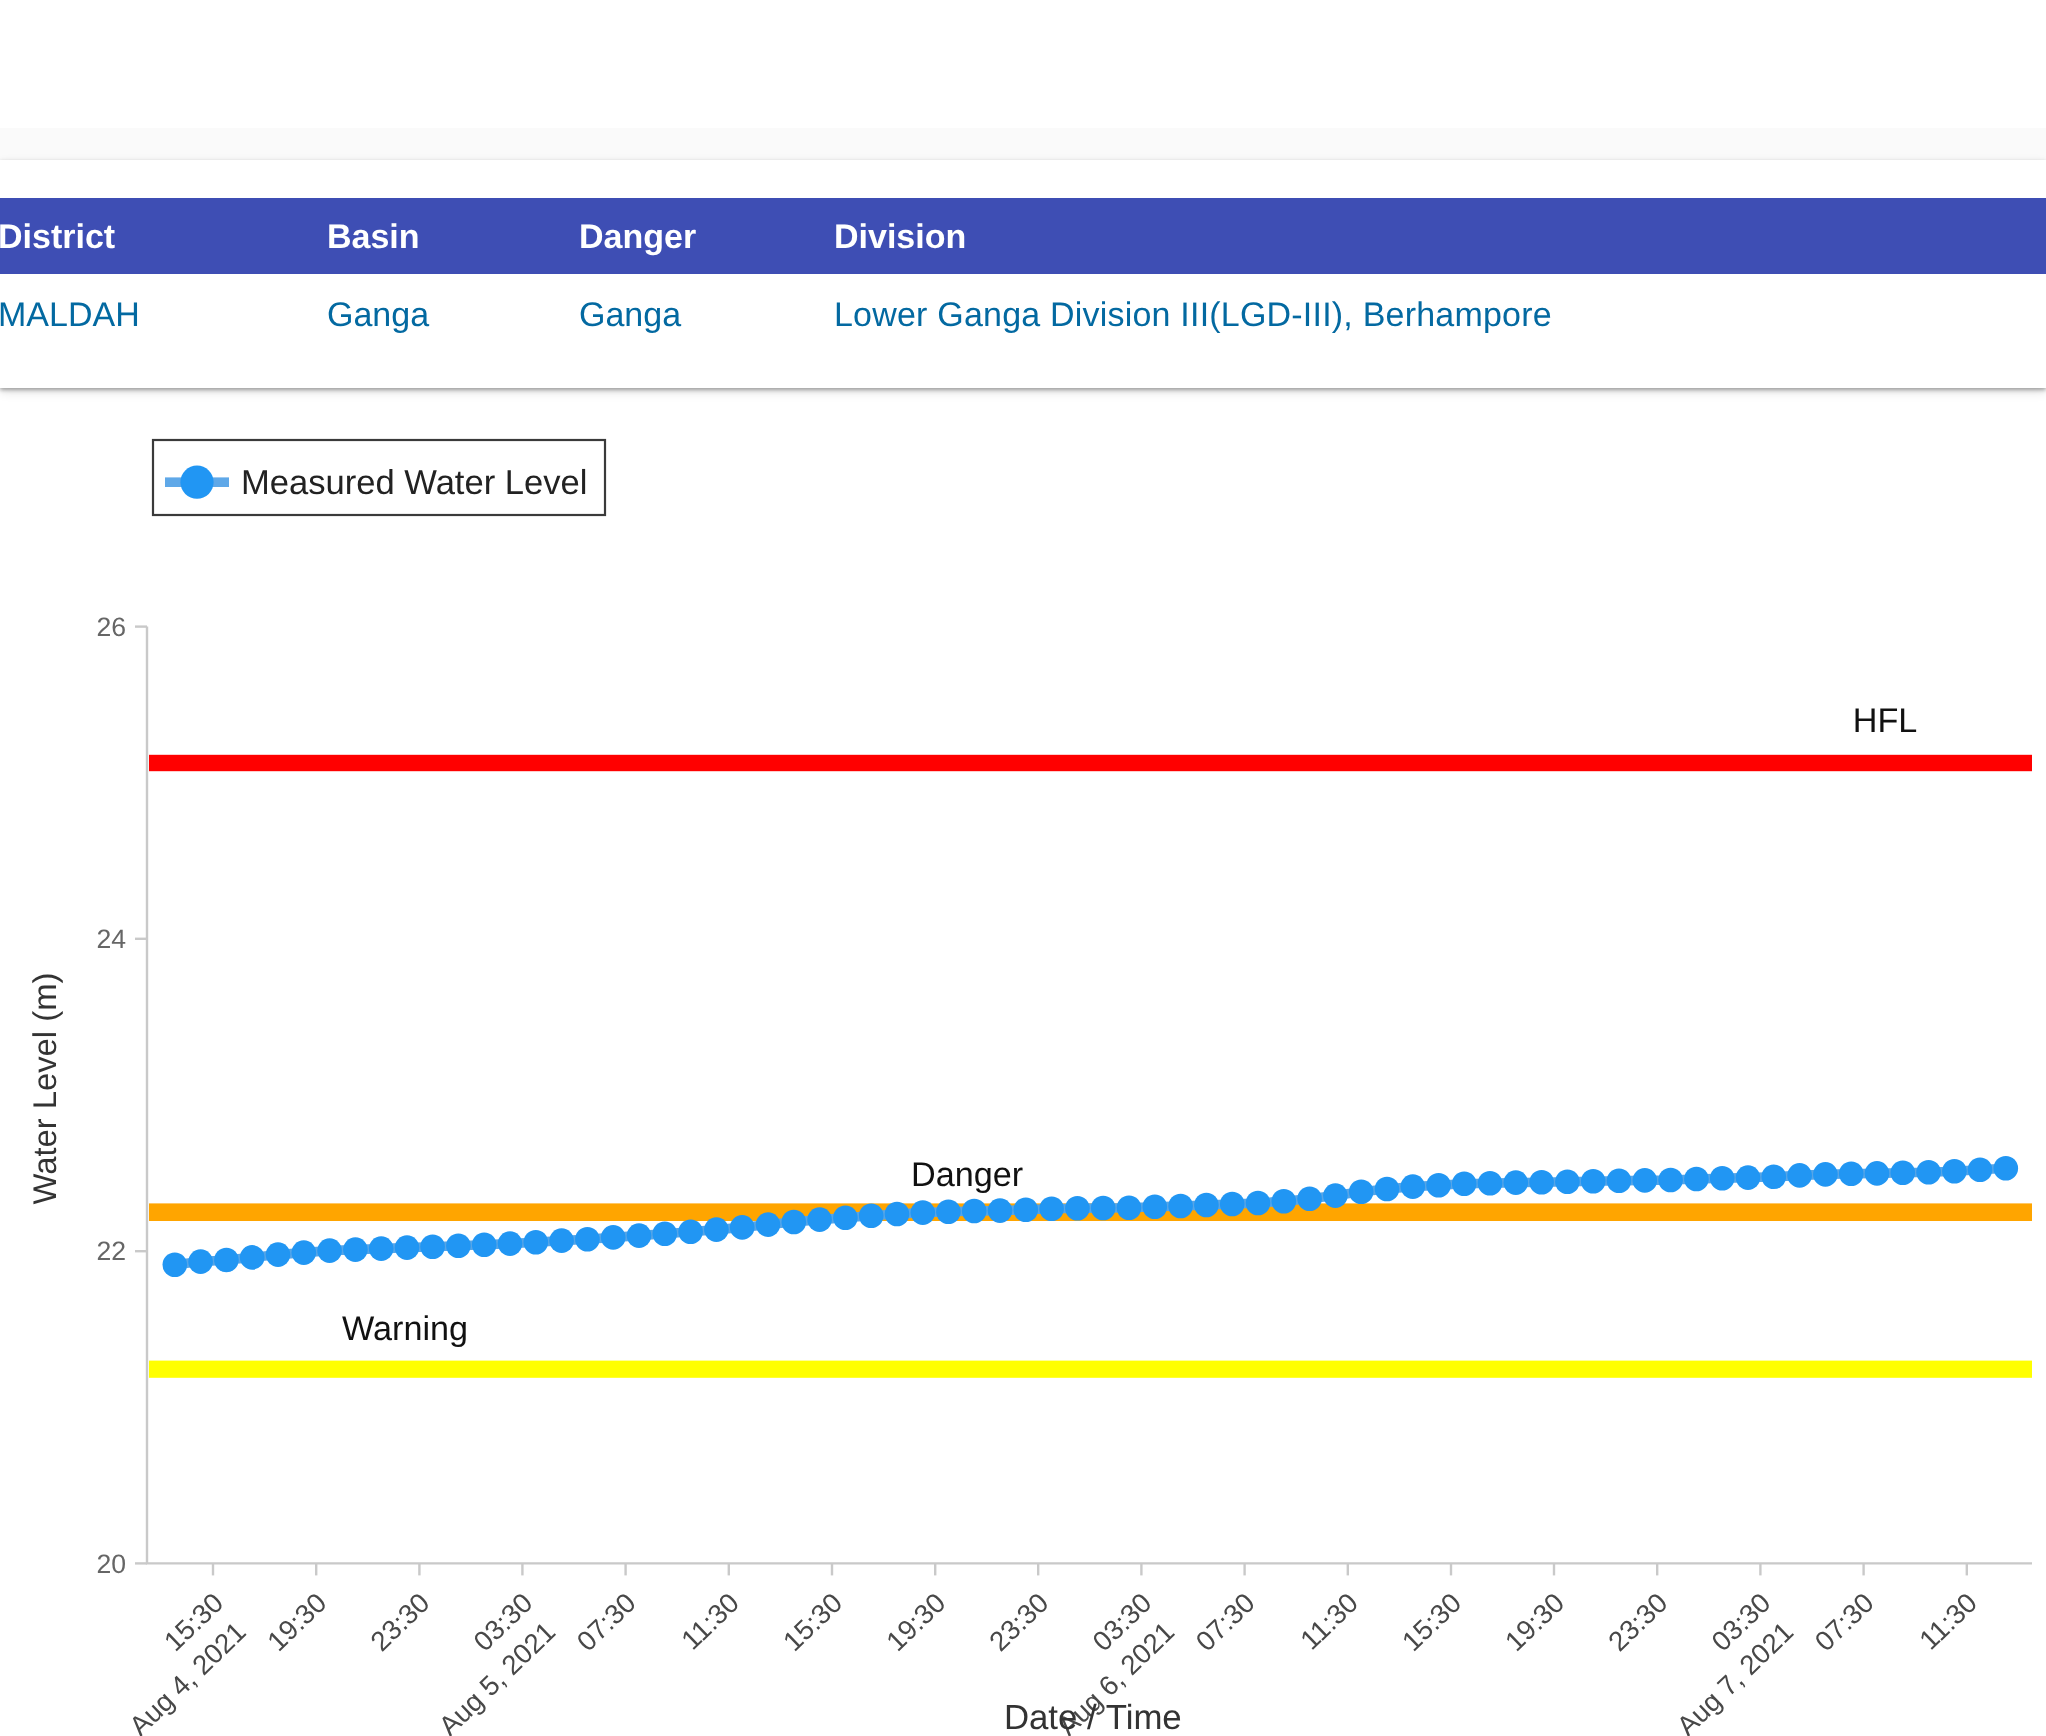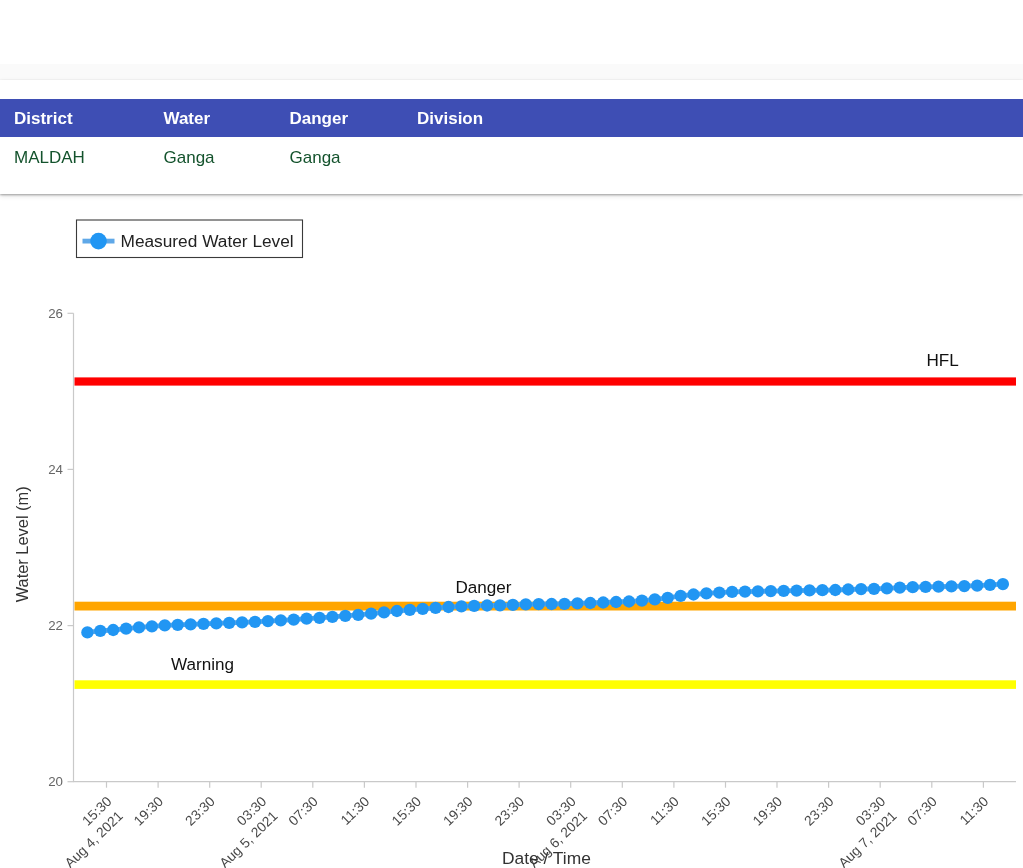--- a/index.html
+++ b/index.html
@@ -4,37 +4,38 @@
   html,body{margin:0;padding:0;background:#fff;font-family:"Liberation Sans",sans-serif;}
   .abs{position:absolute;}
   #page{position:relative;width:1023px;height:868px;overflow:hidden;background:#fff;}
   #toolbar{left:0;top:0;width:100%;height:64px;background:#3e4eb4;color:#fff;}
   #toolbar span{position:absolute;left:-3.5px;top:8.5px;font-size:21.4px;}
   #gap{left:0;top:64px;width:100%;height:16px;background:#fafafa;}
   #card{left:0;top:80px;width:100%;height:114px;background:#fff;
         box-shadow:0 1px 2px rgba(0,0,0,.32),0 2px 5px rgba(0,0,0,.12);}
   #thead{left:0;top:18.5px;width:100%;height:38px;background:#3e4eb4;}
   .hc{position:absolute;top:1px;height:38px;line-height:38px;color:#fff;font-weight:bold;font-size:17px;}
-  .dc{position:absolute;top:57px;height:41px;line-height:41px;color:#14532d;font-size:17px;}
-  .c1{left:-1px;padding-left:15px;}.c2{left:163.5px;}.c3{left:289.5px;}.c4{left:417px;text-align:center;}
+  .dc{position:absolute;top:57px;height:41px;line-height:41px;color:#0369a1;font-size:17px;}
+  .c1{left:-1px;}.c2{left:163.5px;}.c3{left:289.5px;}.c4{left:417px;text-align:center;}
   #chart{left:0;top:194px;}
 </style></head>
 <body>
 <div id="page">
   <div id="gap" class="abs"></div>
   <div id="card" class="abs">
     <div id="thead" class="abs">
       <span class="hc c1">District</span>
-        <span class="hc c2">Water</span>
+        <span class="hc c2">Basin</span>
       <span class="hc c3">Danger</span>
         <span class="hc c4">Division</span>
     </div>
     <span class="dc c1">MALDAH</span>
       <span class="dc c2">Ganga</span>
     <span class="dc c3">Ganga</span>
+      <span class="dc c4" style="letter-spacing:.006em">Lower Ganga Division III(LGD-III), Berhampore</span>
   </div>
   <svg id="chart" class="abs" width="1023" height="674" viewBox="0 0 1023 674" font-family="Liberation Sans, sans-serif">
 <path d="M73.5 119.3V587.7H1016.0" fill="none" stroke="#c9c9c9" stroke-width="1.2"></path>
 <line x1="67.5" y1="119.3" x2="73.5" y2="119.3" stroke="#c9c9c9" stroke-width="1.2"></line>
 <text x="63" y="123.9" text-anchor="end" font-size="13.3" fill="#666">26</text>
 <line x1="67.5" y1="275.4" x2="73.5" y2="275.4" stroke="#c9c9c9" stroke-width="1.2"></line>
 <text x="63" y="280.0" text-anchor="end" font-size="13.3" fill="#666">24</text>
 <line x1="67.5" y1="431.6" x2="73.5" y2="431.6" stroke="#c9c9c9" stroke-width="1.2"></line>
 <text x="63" y="436.2" text-anchor="end" font-size="13.3" fill="#666">22</text>
 <line x1="67.5" y1="587.7" x2="73.5" y2="587.7" stroke="#c9c9c9" stroke-width="1.2"></line>

